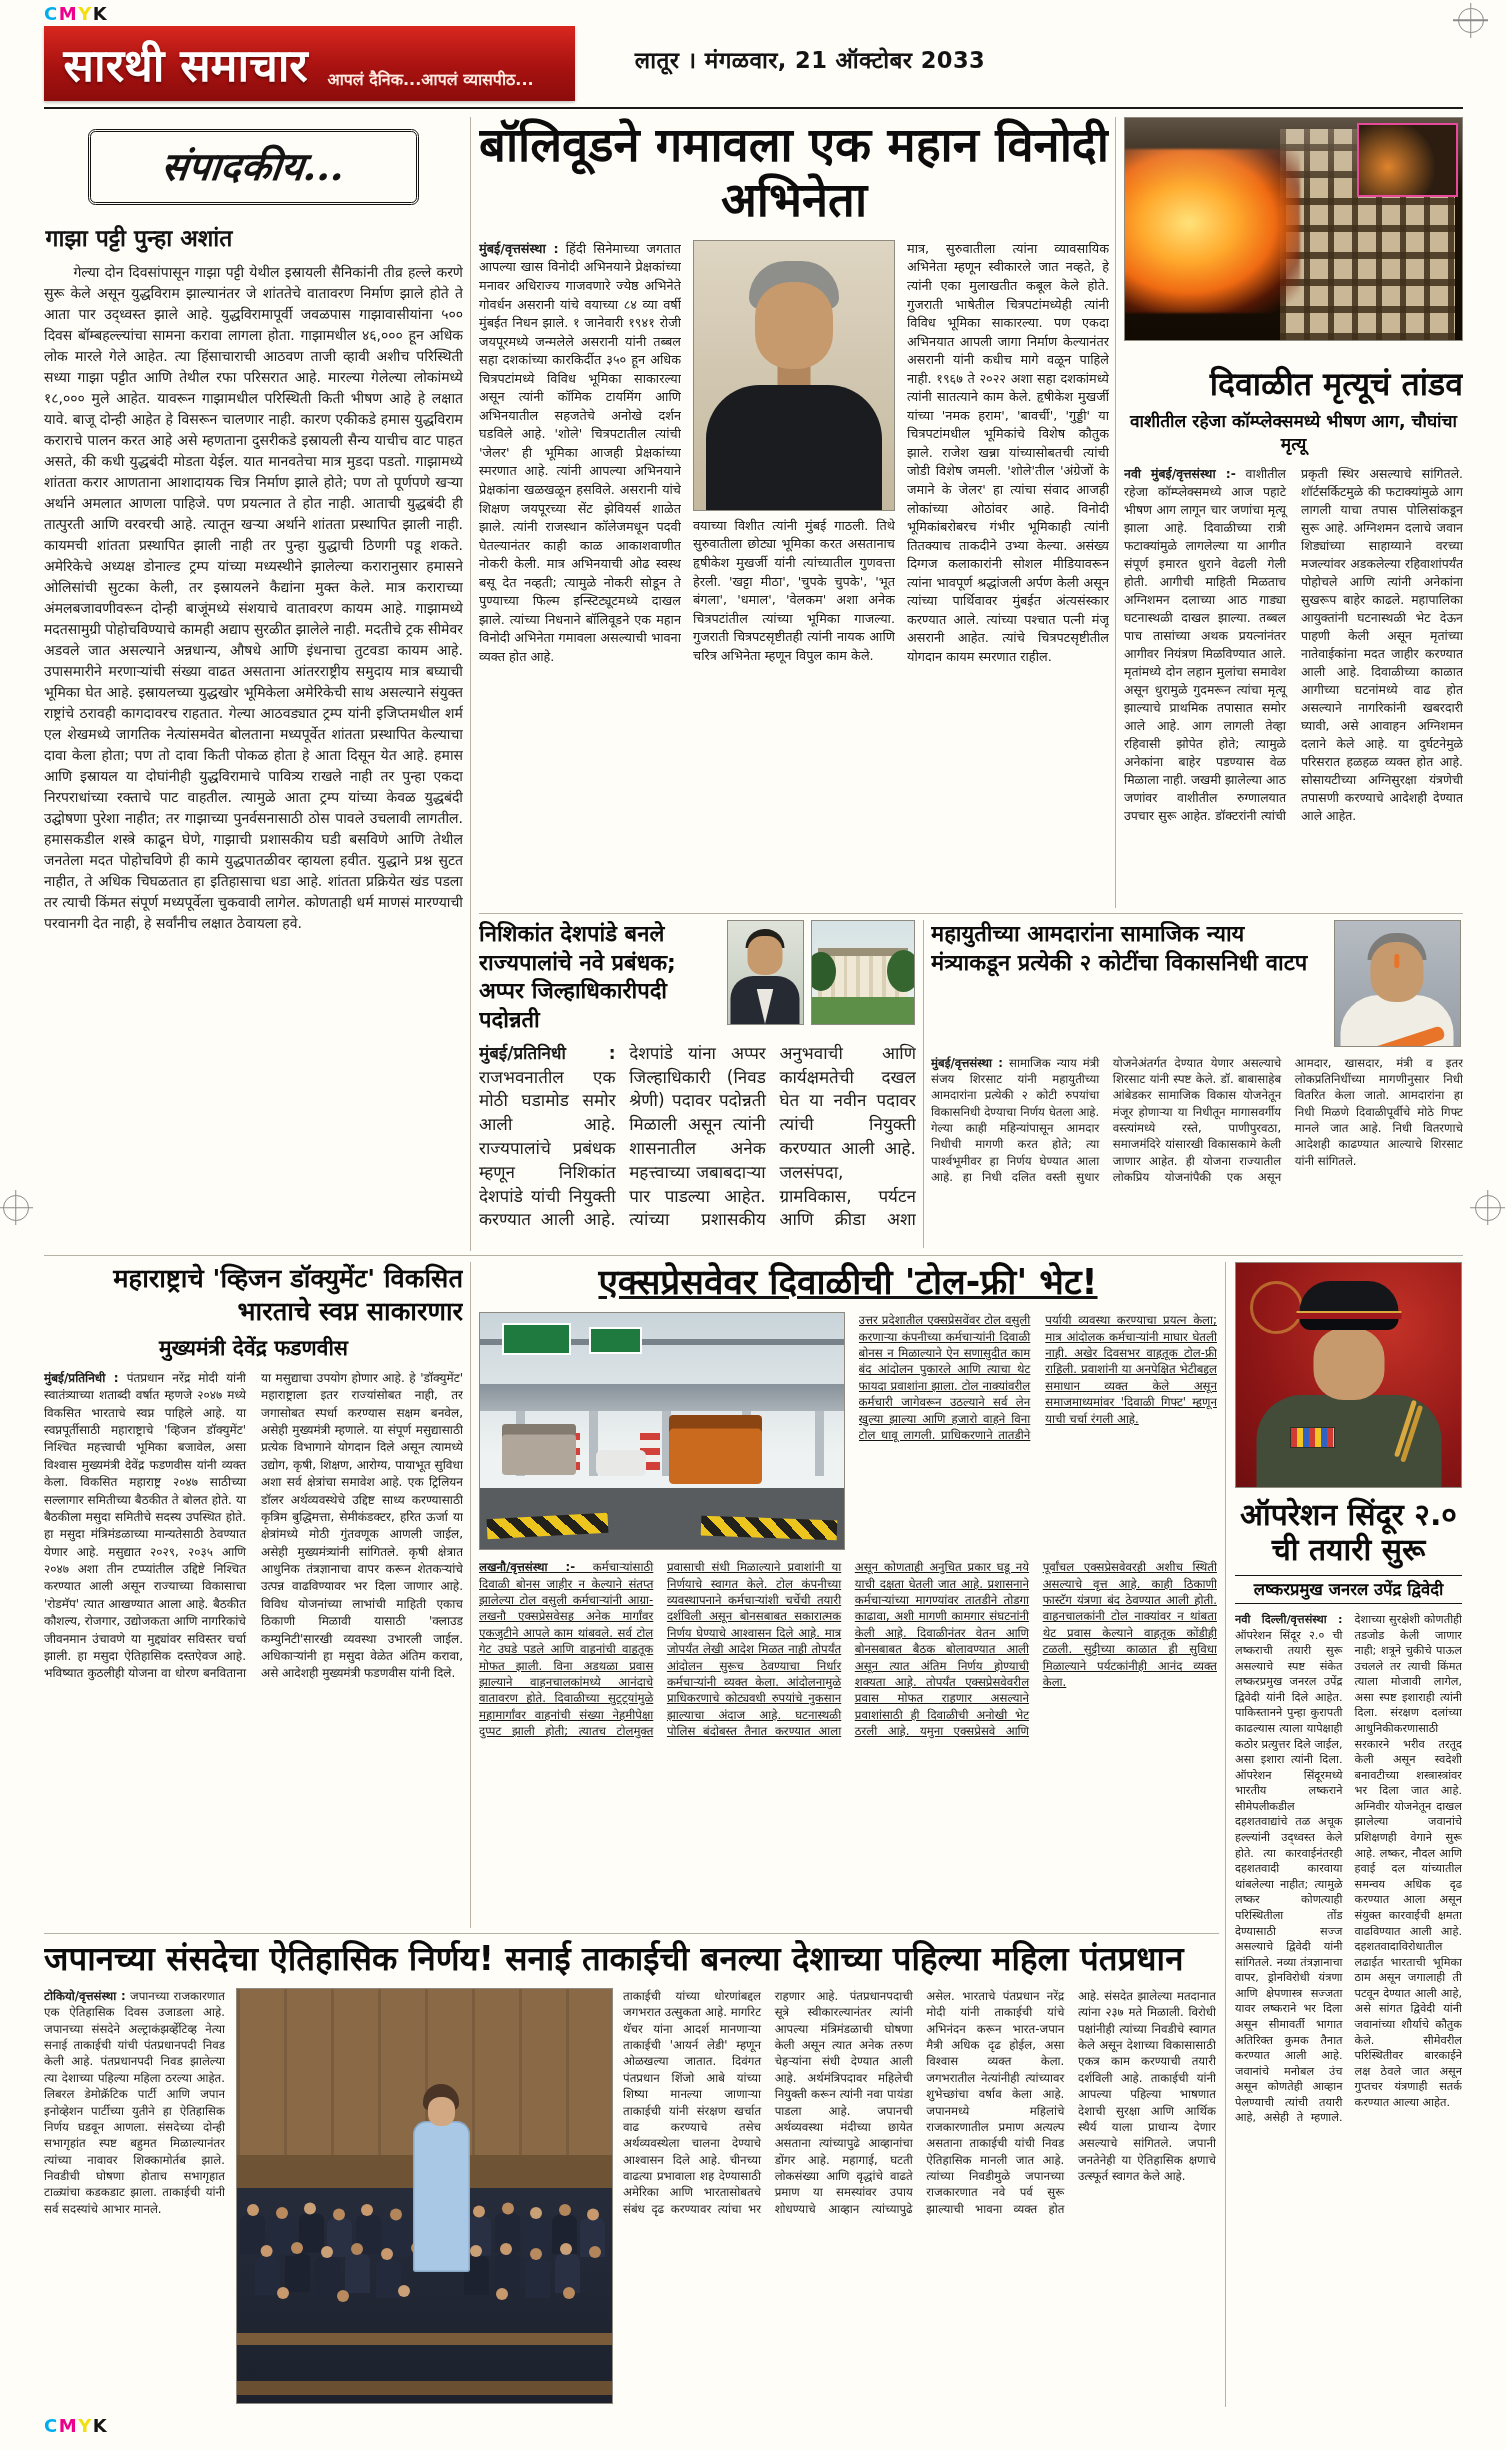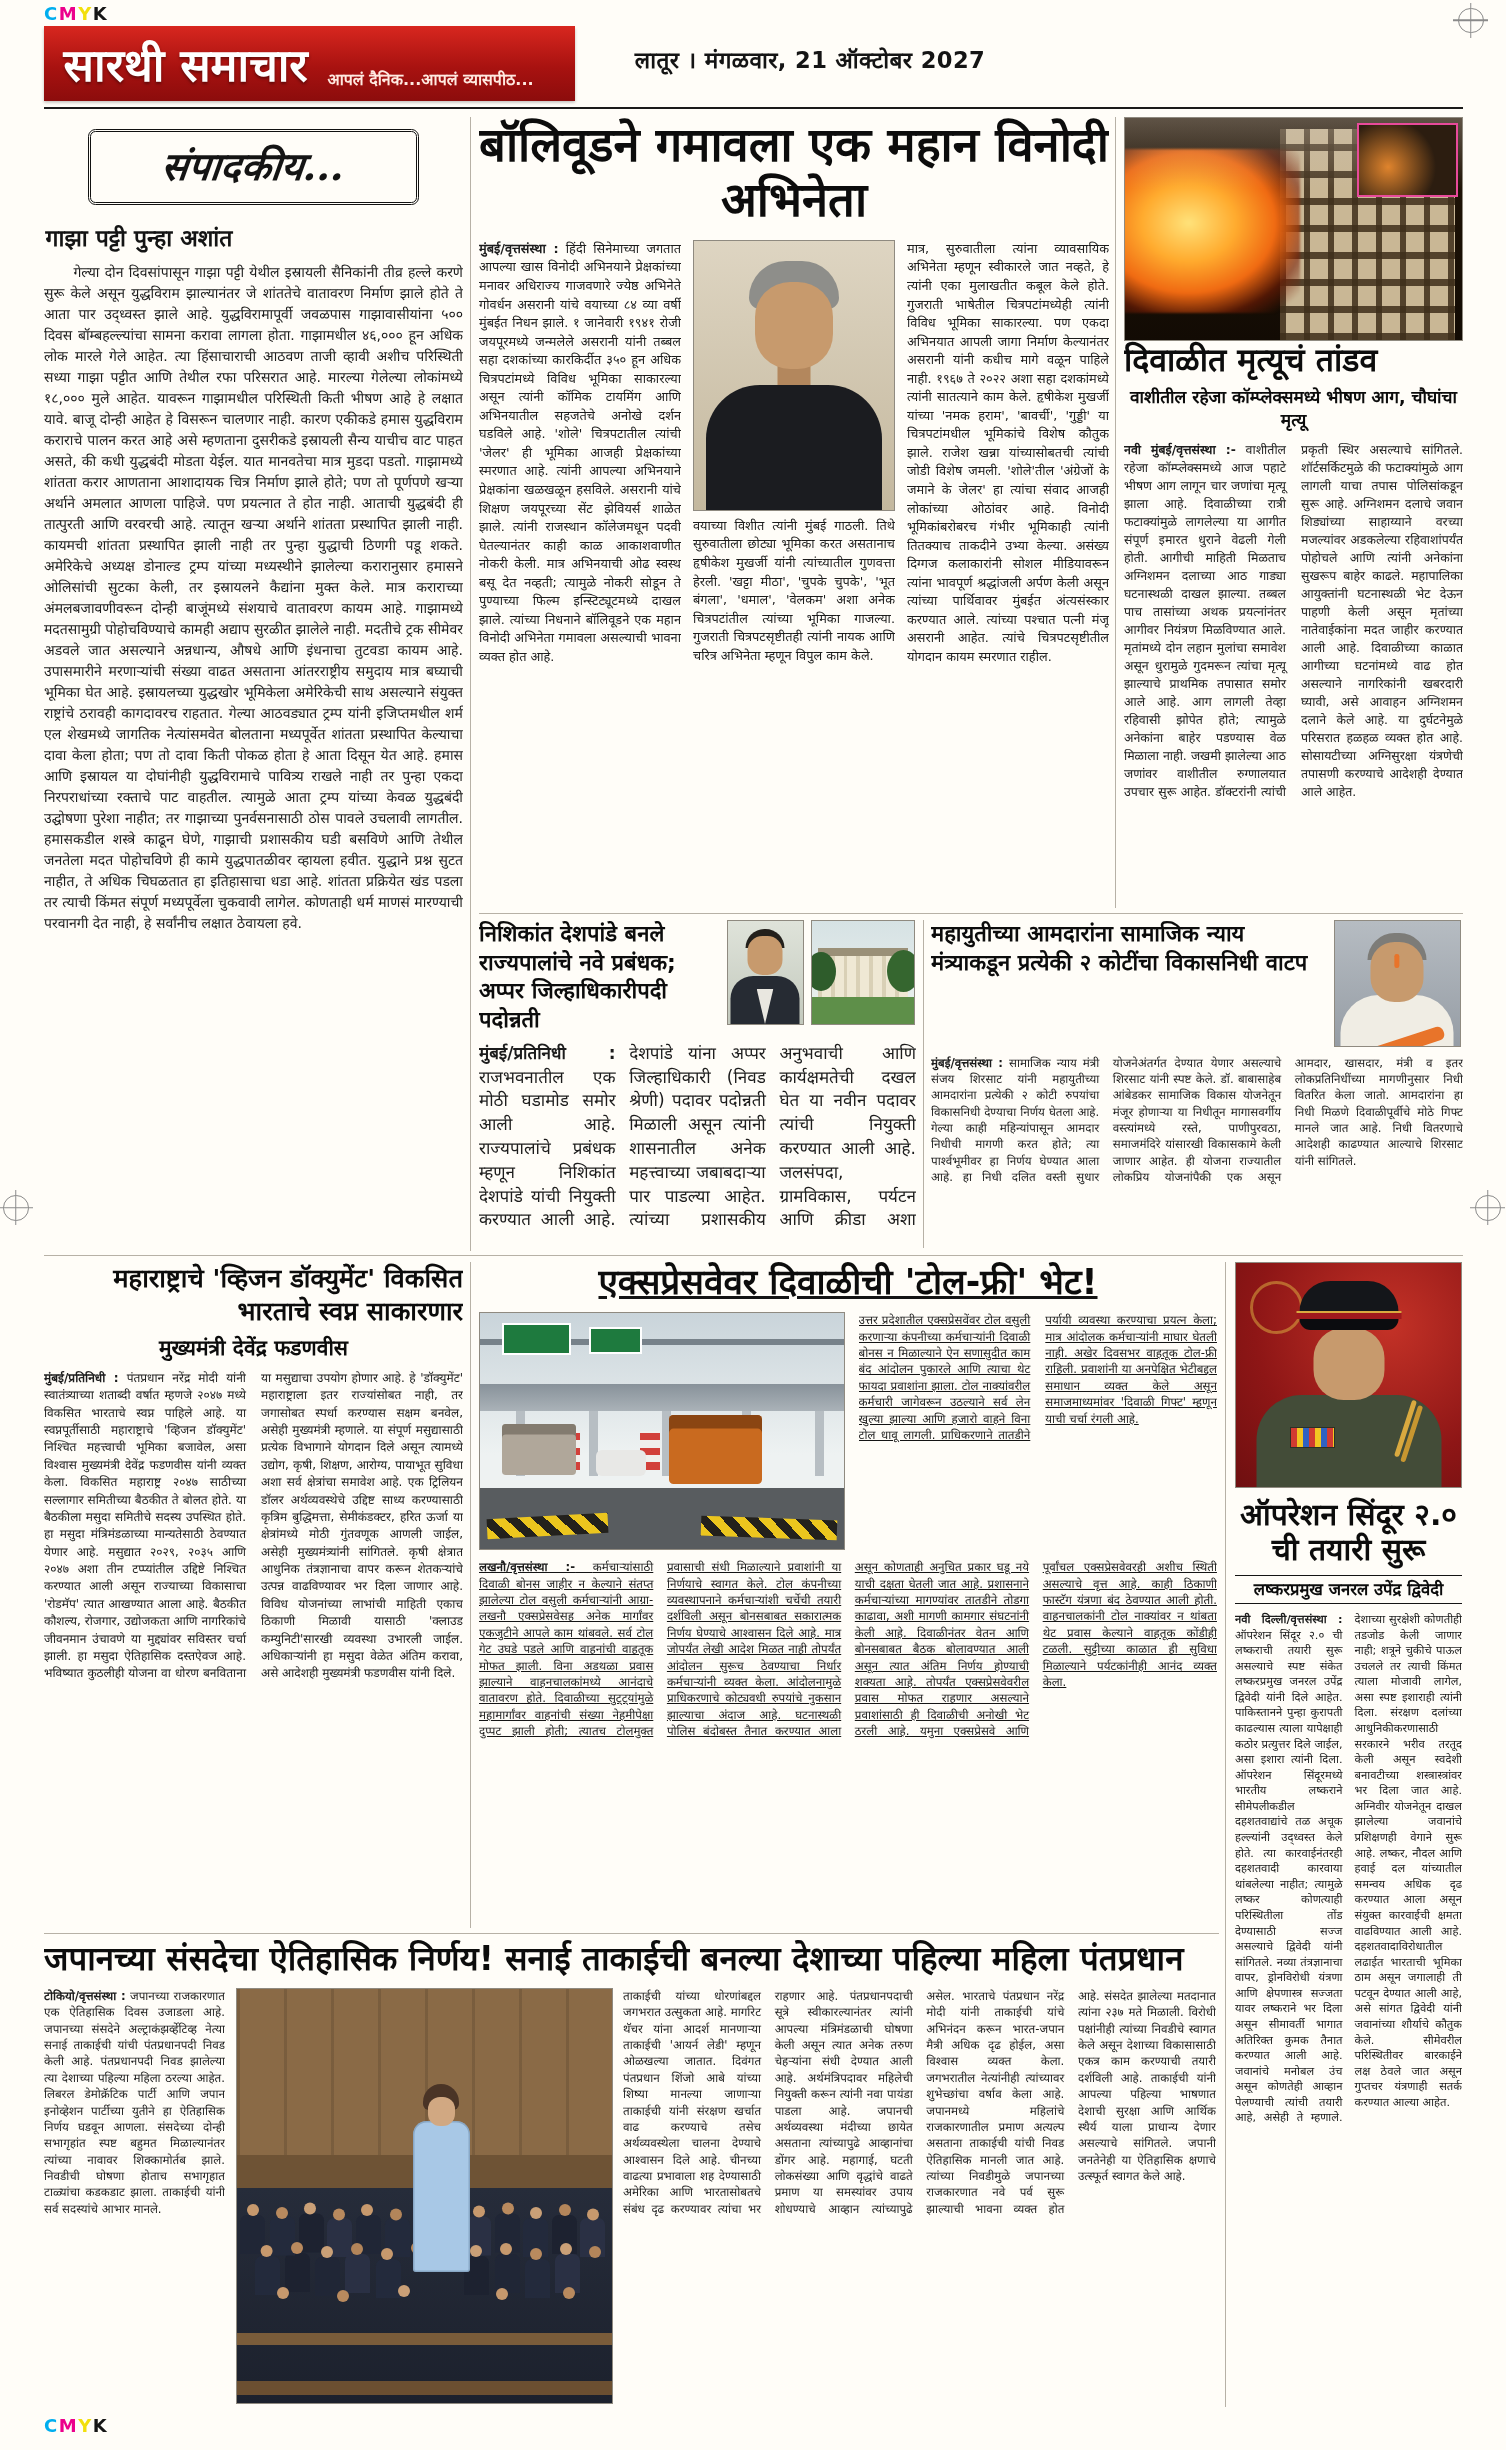--- a/index.html
+++ b/index.html
@@ -139,21 +139,21 @@
       <div class="rh"></div>
       <div class="rv"></div>
     </div>
 
   <div class="abs cmyk" style="left:44px;top:3px;"><span class="c">C</span><span class="m">M</span><span class="y">Y</span><span class="k">K</span></div>
 
   <div class="abs masthead" style="left:44px;top:25.6px;width:531px;height:75px;">
     <div class="paper-name">सारथी समाचार</div>
     <div class="tagline">आपलं दैनिक...आपलं व्यासपीठ...</div>
   </div>
-  <div class="abs dateline" style="left:584px;top:44px;width:452px;">लातूर । मंगळवार, 21 ऑक्टोबर 2027</div>
+  <div class="abs dateline" style="left:584px;top:44px;width:452px;">लातूर । मंगळवार, 21 ऑक्टोबर 2033</div>
   <div class="abs hrule" style="left:44px;top:107px;width:1419px;height:2.3px;"></div>
 
   <div class="abs vline" style="left:470px;top:117px;height:1134px;"></div>
   <div class="abs vline" style="left:1115px;top:117px;height:791px;"></div>
   <div class="abs vline" style="left:923px;top:920px;height:328px;"></div>
   <div class="abs vline" style="left:470px;top:1262px;height:666px;"></div>
   <div class="abs vline" style="left:1225px;top:1262px;height:1145px;"></div>
   <div class="abs hsep" style="left:479px;top:913px;width:984px;"></div>
   <div class="abs hsep" style="left:44px;top:1255px;width:1419px;"></div>
   <div class="abs hsep" style="left:44px;top:1933px;width:1175px;"></div>
@@ -188,21 +188,21 @@
   </div>
 
   <div class="abs" style="left:1124px;top:117px;width:339px;height:791px;overflow:hidden;">
     <div class="photo" style="width:339px;height:224px;">
       <div class="f-bg"></div>
       <div class="f-bldg"></div>
       <div class="f-fire"></div>
       <div class="f-smoke"></div>
       <div class="f-inset"></div>
     </div>
-    <div class="headline" style="font-size:32px;text-align:left;margin-top:1px;">दिवाळीत मृत्यूचं तांडव</div>
+    <div class="headline" style="font-size:32px;text-align:right;margin-top:25px;">दिवाळीत मृत्यूचं तांडव</div>
     <div class="headline" style="font-size:17.3px;text-align:center;margin-top:6px;line-height:1.35;">वाशीतील रहेजा कॉम्प्लेक्समध्ये भीषण आग, चौघांचा मृत्यू</div>
     <div class="bodytext cols2" style="margin-top:9px;font-size:12.4px;height:461px;">
       <span class="byline">नवी मुंबई/वृत्तसंस्था :-</span>
       <span>वाशीतील रहेजा कॉम्प्लेक्समध्ये आज पहाटे भीषण आग लागून चार जणांचा मृत्यू झाला आहे. दिवाळीच्या रात्री फटाक्यांमुळे लागलेल्या या आगीत संपूर्ण इमारत धुराने वेढली गेली होती. आगीची माहिती मिळताच अग्निशमन दलाच्या आठ गाड्या घटनास्थळी दाखल झाल्या. तब्बल पाच तासांच्या अथक प्रयत्नांनंतर आगीवर नियंत्रण मिळविण्यात आले. मृतांमध्ये दोन लहान मुलांचा समावेश असून धुरामुळे गुदमरून त्यांचा मृत्यू झाल्याचे प्राथमिक तपासात समोर आले आहे. आग लागली तेव्हा रहिवासी झोपेत होते; त्यामुळे अनेकांना बाहेर पडण्यास वेळ मिळाला नाही. जखमी झालेल्या आठ जणांवर वाशीतील रुग्णालयात उपचार सुरू आहेत. डॉक्टरांनी त्यांची प्रकृती स्थिर असल्याचे सांगितले. शॉर्टसर्किटमुळे की फटाक्यांमुळे आग लागली याचा तपास पोलिसांकडून सुरू आहे. अग्निशमन दलाचे जवान शिड्यांच्या साहाय्याने वरच्या मजल्यांवर अडकलेल्या रहिवाशांपर्यंत पोहोचले आणि त्यांनी अनेकांना सुखरूप बाहेर काढले. महापालिका आयुक्तांनी घटनास्थळी भेट देऊन पाहणी केली असून मृतांच्या नातेवाईकांना मदत जाहीर करण्यात आली आहे. दिवाळीच्या काळात आगीच्या घटनांमध्ये वाढ होत असल्याने नागरिकांनी खबरदारी घ्यावी, असे आवाहन अग्निशमन दलाने केले आहे. या दुर्घटनेमुळे परिसरात हळहळ व्यक्त होत आहे. सोसायटीच्या अग्निसुरक्षा यंत्रणेची तपासणी करण्याचे आदेशही देण्यात आले आहेत.</span>
     </div>
   </div>
 
   <div class="abs" style="left:479px;top:920px;width:437px;height:328px;overflow:hidden;">
     <div style="display:flex;gap:7.5px;align-items:flex-start;">
       <div class="headline" style="width:240px;font-size:22px;line-height:1.3;">निशिकांत देशपांडे बनले राज्यपालांचे नवे प्रबंधक; अप्पर जिल्हाधिकारीपदी पदोन्नती</div>

